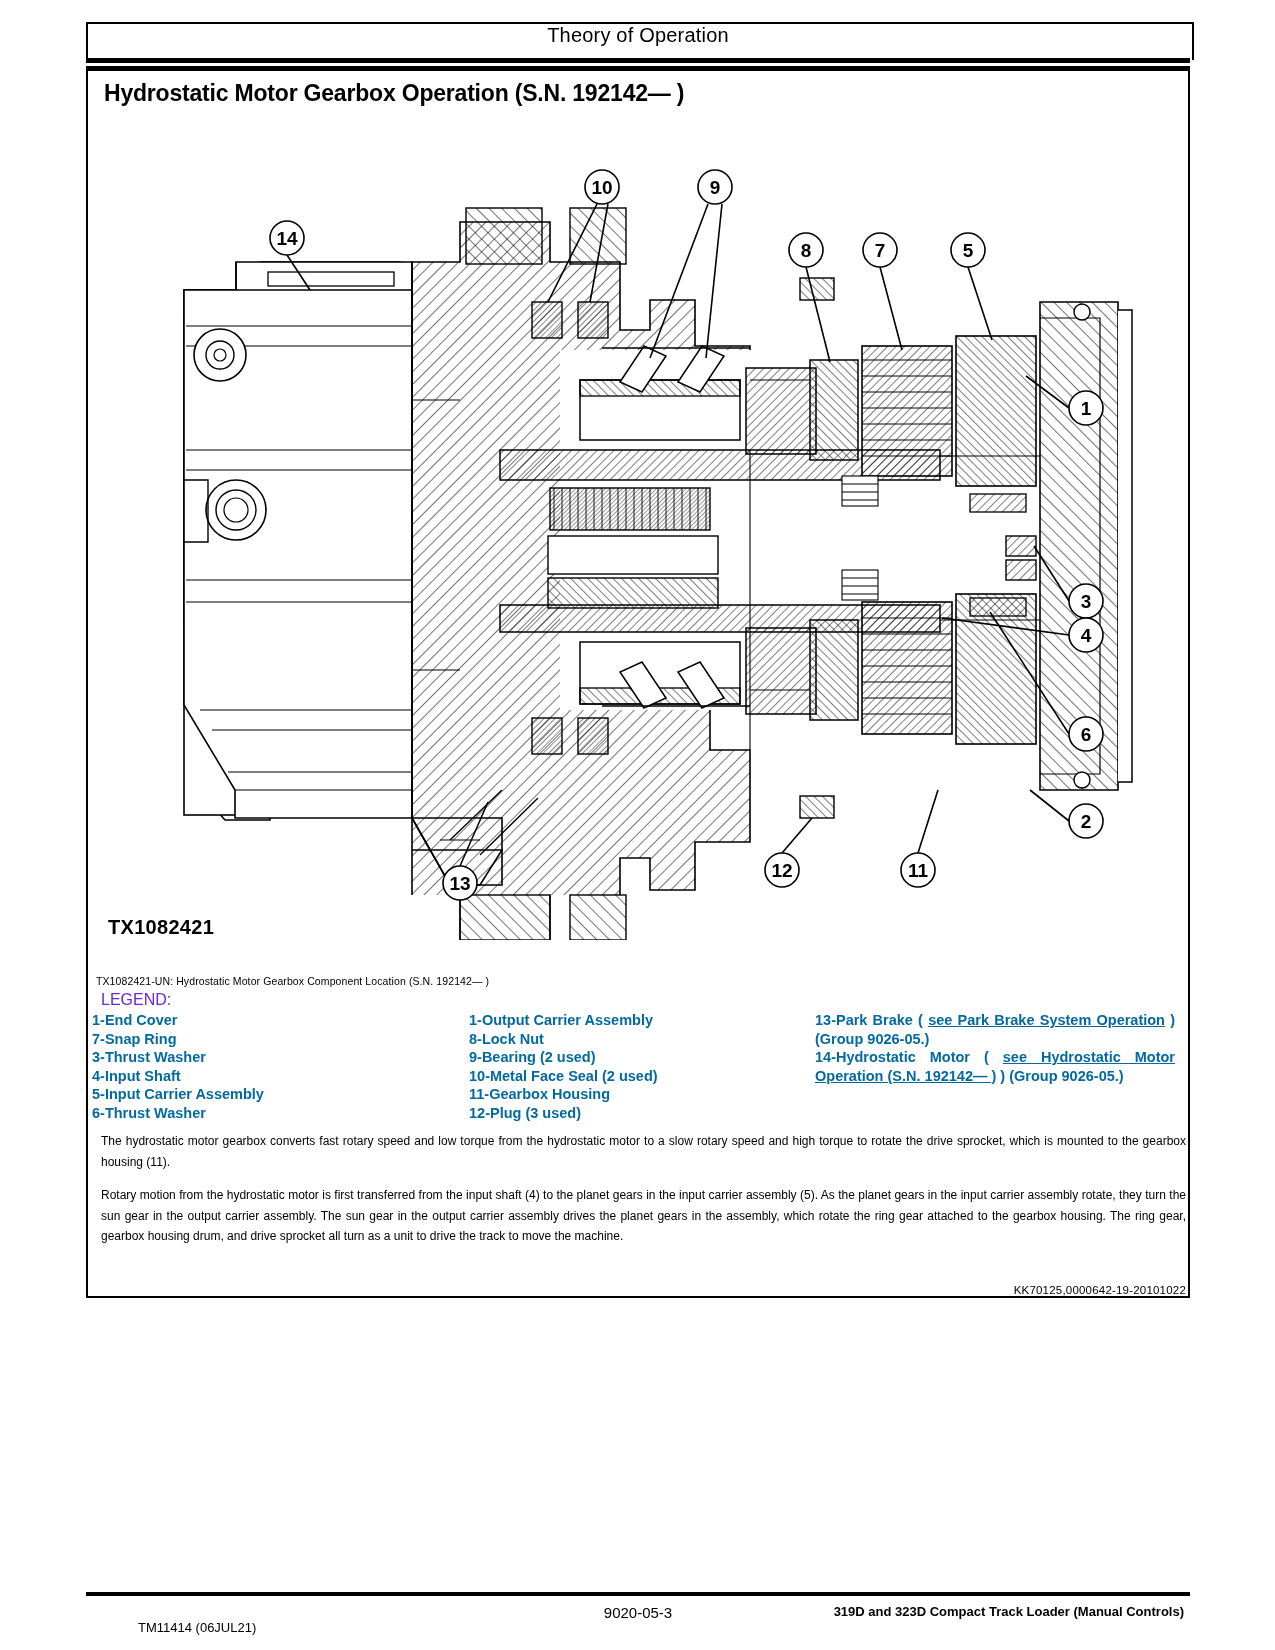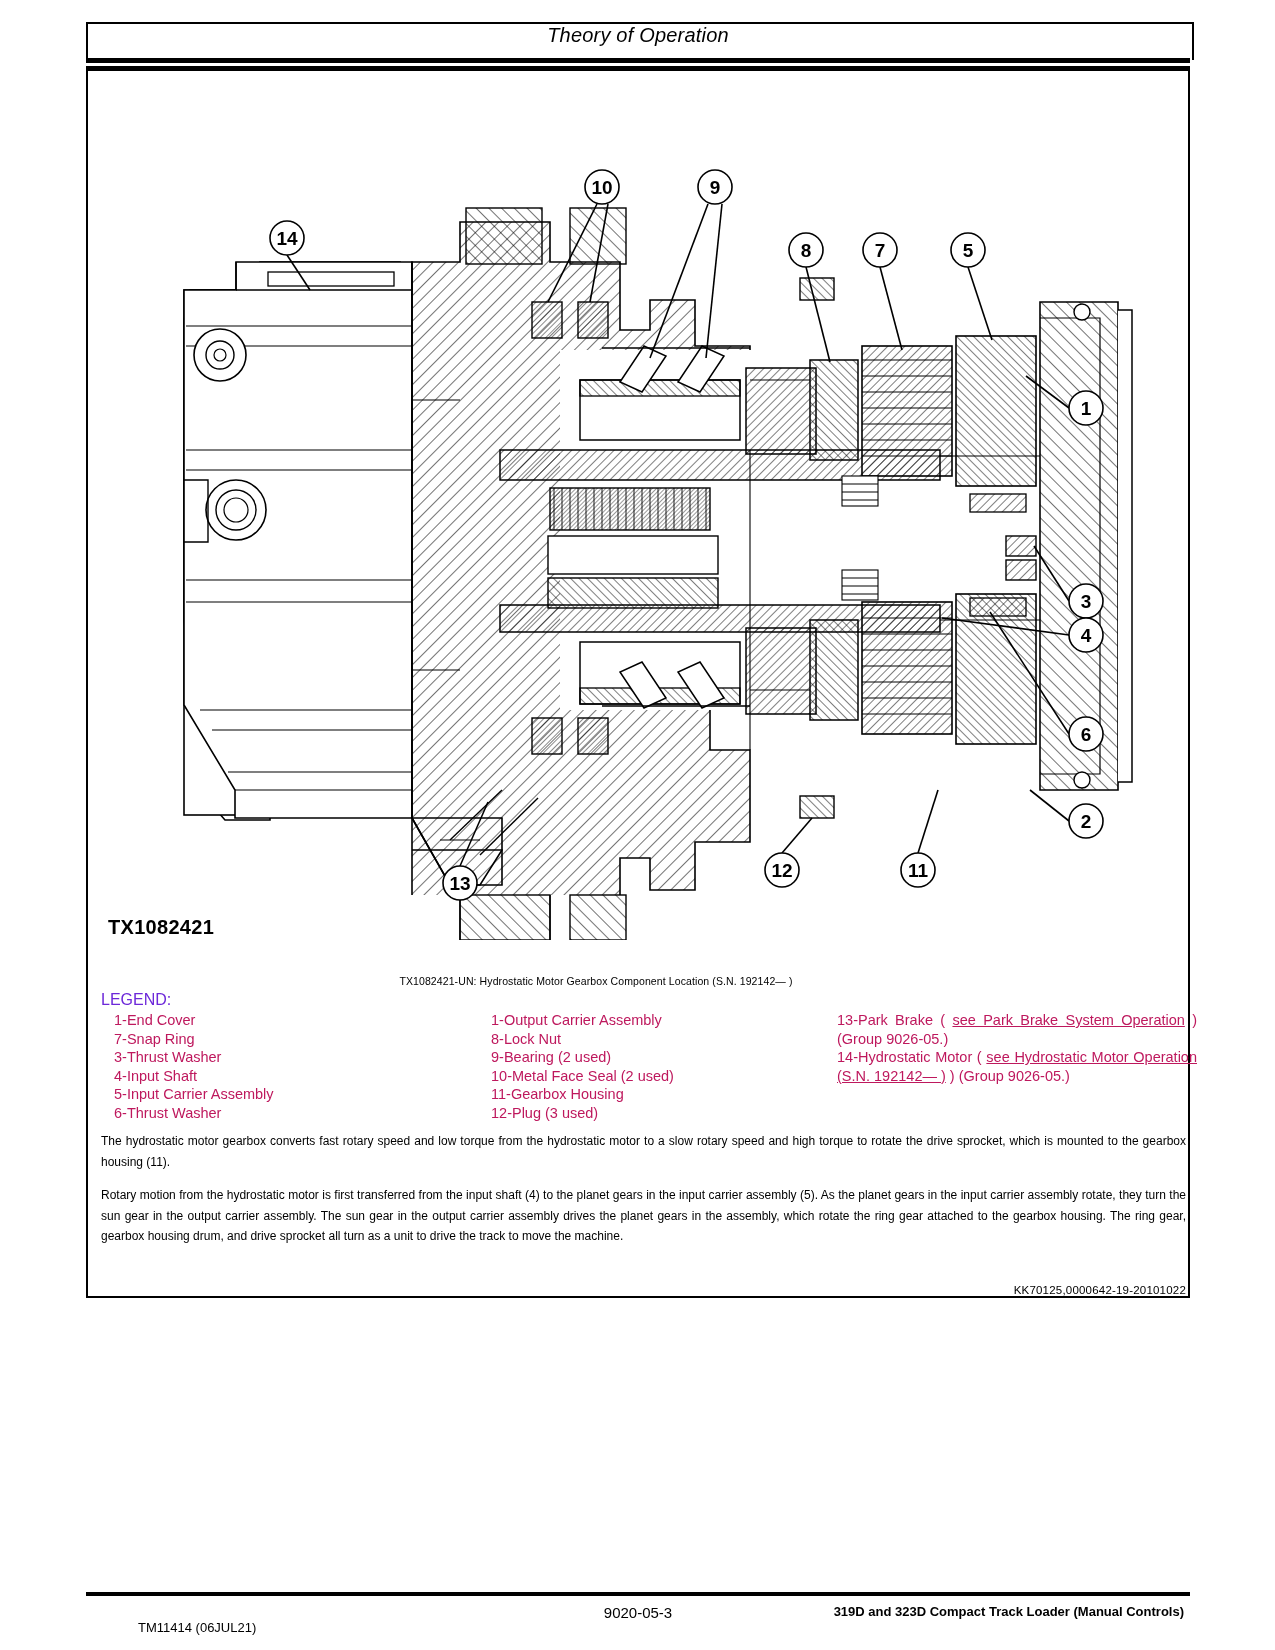--- a/index.html
+++ b/index.html
@@ -9,21 +9,21 @@
   }
   .page{position:absolute;left:0;top:0;width:1275px;height:1650px;}
 
   
   .hdr-box{
     position:absolute;left:86px;top:22px;width:1104px;height:36px;
     border-left:2px solid #000;border-right:2px solid #000;border-top:2px solid #000;
   }
   .hdr-title{
     position:absolute;left:86px;top:24px;width:1104px;
-    text-align:center;font-style:italic;font-size:20px;letter-spacing:.2px;
+    text-align:center;font-size:20px;letter-spacing:.2px;
   }
   .hdr-rule{position:absolute;left:86px;top:58px;width:1104px;height:5px;background:#000;}
 
   
   .frame{
     position:absolute;left:86px;top:66px;width:1104px;height:1232px;
     border:2px solid #000;box-sizing:border-box;
   }
   .frame-inner-rule{position:absolute;left:88px;top:68px;width:1100px;height:3px;background:#000;}
 
@@ -36,28 +36,28 @@
   .figure{position:absolute;left:150px;top:150px;width:1000px;height:790px;}
   .figure svg{display:block;}
 
   .fig-id{
     position:absolute;left:108px;top:916px;font-size:20px;font-weight:bold;letter-spacing:.3px;
   }
 
   
   .caption{
     position:absolute;left:96px;top:975px;width:1000px;
-    font-size:10.5px;color:#000;letter-spacing:.1px;white-space:nowrap;text-align:center;
+    font-size:10.5px;color:#000;letter-spacing:.1px;white-space:nowrap;
   }
   .legend-head{
     position:absolute;left:101px;top:991px;font-size:16px;color:#6d28d9;font-weight:normal;
   }
   .legend{
-    position:absolute;left:114px;top:1011px;width:1090px;height:112px;
-    color:#be185d;font-size:14.5px;font-weight:normal;line-height:18.6px;
+    position:absolute;left:92px;top:1011px;width:1090px;height:112px;
+    color:#0369a1;font-size:14.5px;font-weight:bold;line-height:18.6px;
   }
   .legend .col{position:absolute;top:0;}
   .legend .c1{left:0px;width:360px;}
   .legend .c2{left:377px;width:360px;}
   .legend .c3{left:723px;width:360px;}
   .legend .itm{white-space:nowrap;}
   .legend .c3 .itm{white-space:normal;text-align:justify;}
   .legend u{text-decoration:underline;}
 
   
@@ -87,20 +87,21 @@
 
 <div class="page">
 
   <div class="hdr-box"></div>
   <div class="hdr-title">Theory of Operation</div>
   <div class="hdr-rule"></div>
 
   <div class="frame"></div>
   <div class="frame-inner-rule"></div>
 
+  <div class="sec-title">Hydrostatic Motor Gearbox Operation (S.N. 192142— )</div>
 
   <div class="figure">
   <svg width="1000" height="790" viewBox="0 0 1000 790" xmlns="http://www.w3.org/2000/svg">
     <defs>
       <pattern id="h1" width="9" height="9" patternTransform="rotate(45)" patternUnits="userSpaceOnUse">
         <line x1="0" y1="0" x2="0" y2="9" stroke="#000" stroke-width="1.1"></line>
       </pattern>
       <pattern id="h2" width="9" height="9" patternTransform="rotate(-45)" patternUnits="userSpaceOnUse">
         <line x1="0" y1="0" x2="0" y2="9" stroke="#000" stroke-width="1.1"></line>
       </pattern>

